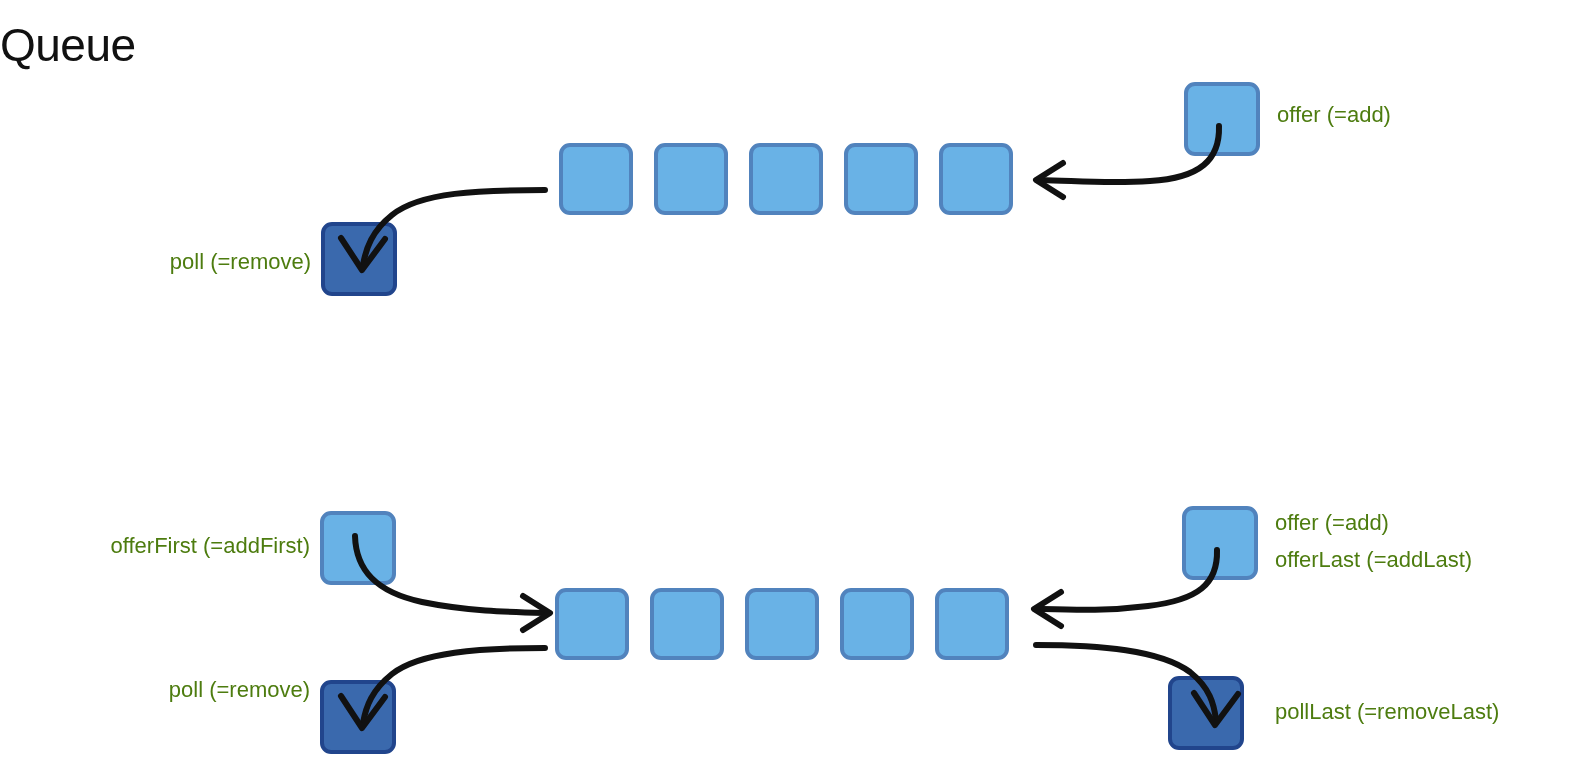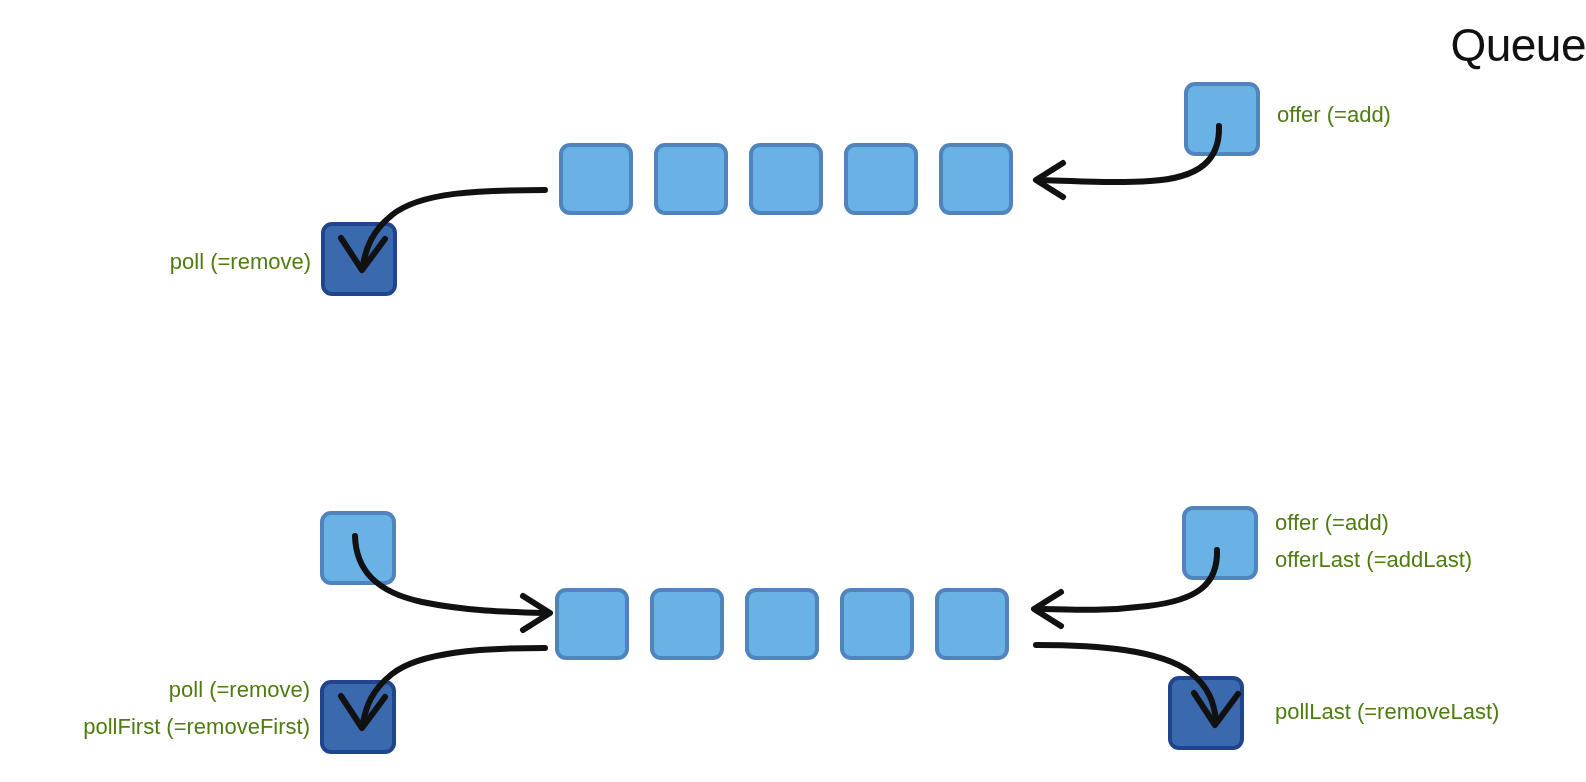--- a/index.html
+++ b/index.html
@@ -21,21 +21,21 @@
     inset: 0;
   }
 
   .section-title {
     position: absolute;
     font-size: 46px;
     font-weight: 400;
     color: #111111;
     letter-spacing: -0.5px;
     white-space: nowrap;
-    text-align: right;
+    text-align: left;
     line-height: 1;
   }
   #queue-title { left: 0; right: 0; top: 22px; }
   #deque-title { left: 0; right: 0; top: 468px; }
 
   
   .cell {
     position: absolute;
     border-radius: 11px;
     box-sizing: border-box;
@@ -114,23 +114,23 @@
   <div class="cell cell-light strip-cell" style="left:745px; top:588px;"></div>
   <div class="cell cell-light strip-cell" style="left:840px; top:588px;"></div>
   <div class="cell cell-light strip-cell" style="left:935px; top:588px;"></div>
 
   <div class="cell cell-light side-box" style="left:320px; top:511px;"></div>
   <div class="cell cell-dark side-box" style="left:320px; top:680px;"></div>
 
   <div class="cell cell-light side-box" style="left:1182px; top:506px;"></div>
   <div class="cell cell-dark side-box" style="left:1168px; top:676px;"></div>
 
+  <div class="label right-align" style="left:10px; top:530px; width:300px;">offerFirst (=addFirst)</div>
 
   <div class="label right-align" style="left:10px; top:674px; width:300px;">poll (=remove)</div>
-  <div class="label right-align" style="left:10px; top:711px; width:300px;">pollFirst (=removeFirst)</div>
 
   <div class="label left-align" style="left:1275px; top:507px; width:310px;">offer (=add)</div>
   <div class="label left-align" style="left:1275px; top:696px; width:310px;">pollLast (=removeLast)</div>
 
   <div class="label left-align" style="left:1275px; top:544px; width:310px;">offerLast (=addLast)</div>
 
   <svg class="arrows" viewBox="0 0 1586 782">
 
     <g>
       <path d="M 1219,126 C 1220,160 1200,178 1150,181 C 1110,184 1080,181 1040,180"></path>

